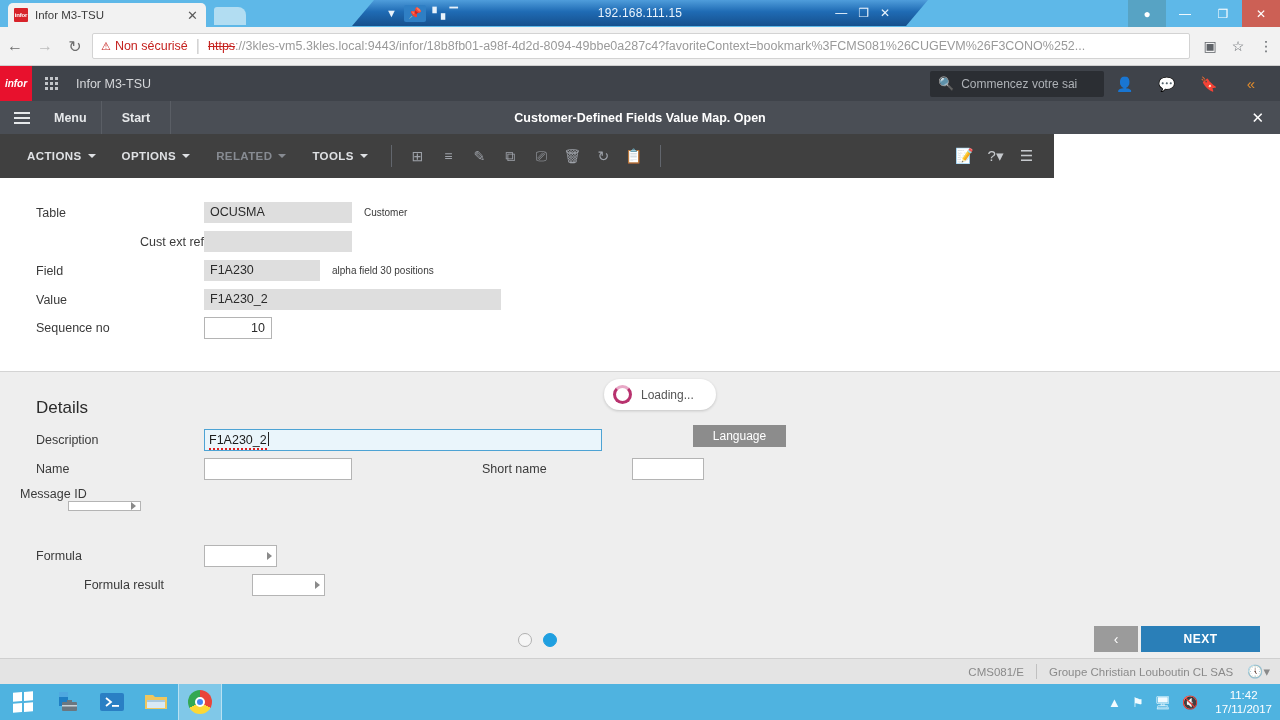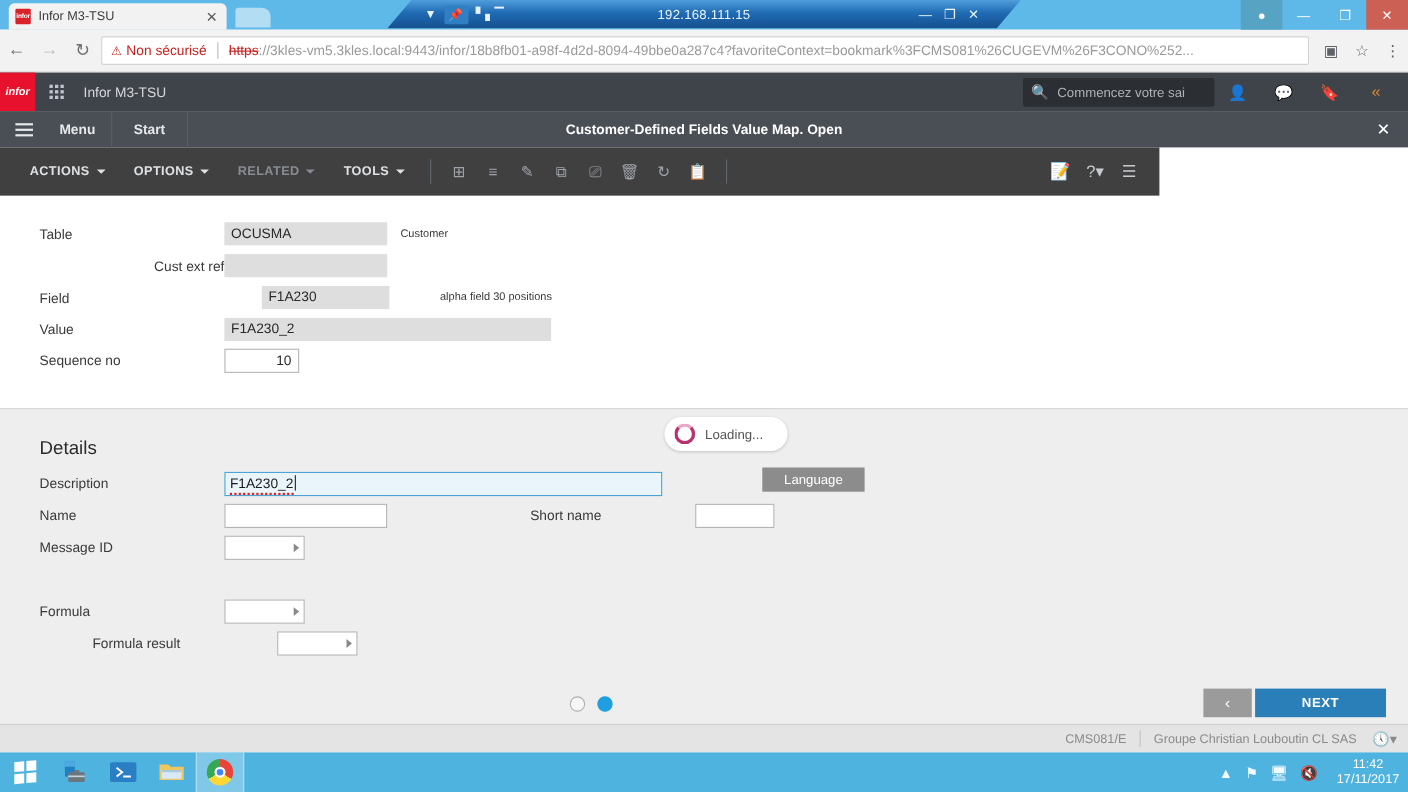--- a/index.html
+++ b/index.html
@@ -401,21 +401,21 @@
 <div class="body-top">
   <div class="row" style="left:36px; top:24px;">
     <span class="lb" style="width:168px;">Table</span>
     <span class="inp-ro" style="width:148px;">OCUSMA</span>
     <span class="suffix" style="margin-left:12px;">Customer</span>
   </div>
   <div class="row" style="left:36px; top:53px;text-align:right;">
     <span class="lb" style="width:168px;">Cust ext ref</span>
     <span class="inp-ro" style="width:148px;"></span>
   </div>
-  <div class="row" style="left:36px; top:82px;gap:34px;">
+  <div class="row" style="left:36px; top:82px;">
     <span class="lb" style="width:168px;">Field</span>
     <span class="inp-ro" style="width:116px;">F1A230</span>
     <span class="suffix" style="margin-left:12px;">alpha field 30 positions</span>
   </div>
   <div class="row" style="left:36px; top:111px;">
     <span class="lb" style="width:168px;">Value</span>
     <span class="inp-ro" style="width:297px;">F1A230_2</span>
   </div>
   <div class="row" style="left:36px; top:139px;">
     <span class="lb" style="width:168px;">Sequence no</span>
@@ -431,21 +431,21 @@
     <span class="inp-edit" style="width:398px; line-height:20px;"><span class="spell">F1A230_2</span><i class="caret-bar"></i></span>
   </div>
 
   <div class="row" style="left:36px; top:86px;">
     <span class="lb" style="width:168px;">Name</span>
     <span class="inp-white" style="width:148px; line-height:20px;"></span>
     <span class="lb" style="width:168px; margin-left:130px;">Short name</span>
     <span class="inp-white" style="width:72px; line-height:20px; margin-left:-18px;"></span>
   </div>
 
-  <div class="row" style="left:36px; top:115px;">
+  <div class="row" style="left:20px; top:115px;flex-direction:column;">
     <span class="lb" style="width:168px;">Message ID</span>
     <span class="inp-drop">
         <i class="drop-tri"></i>
       </span>
   </div>
 
   <div class="row" style="left:36px; top:173px;">
     <span class="lb" style="width:168px;">Formula</span>
     <span class="inp-drop">
         <i class="drop-tri"></i>

